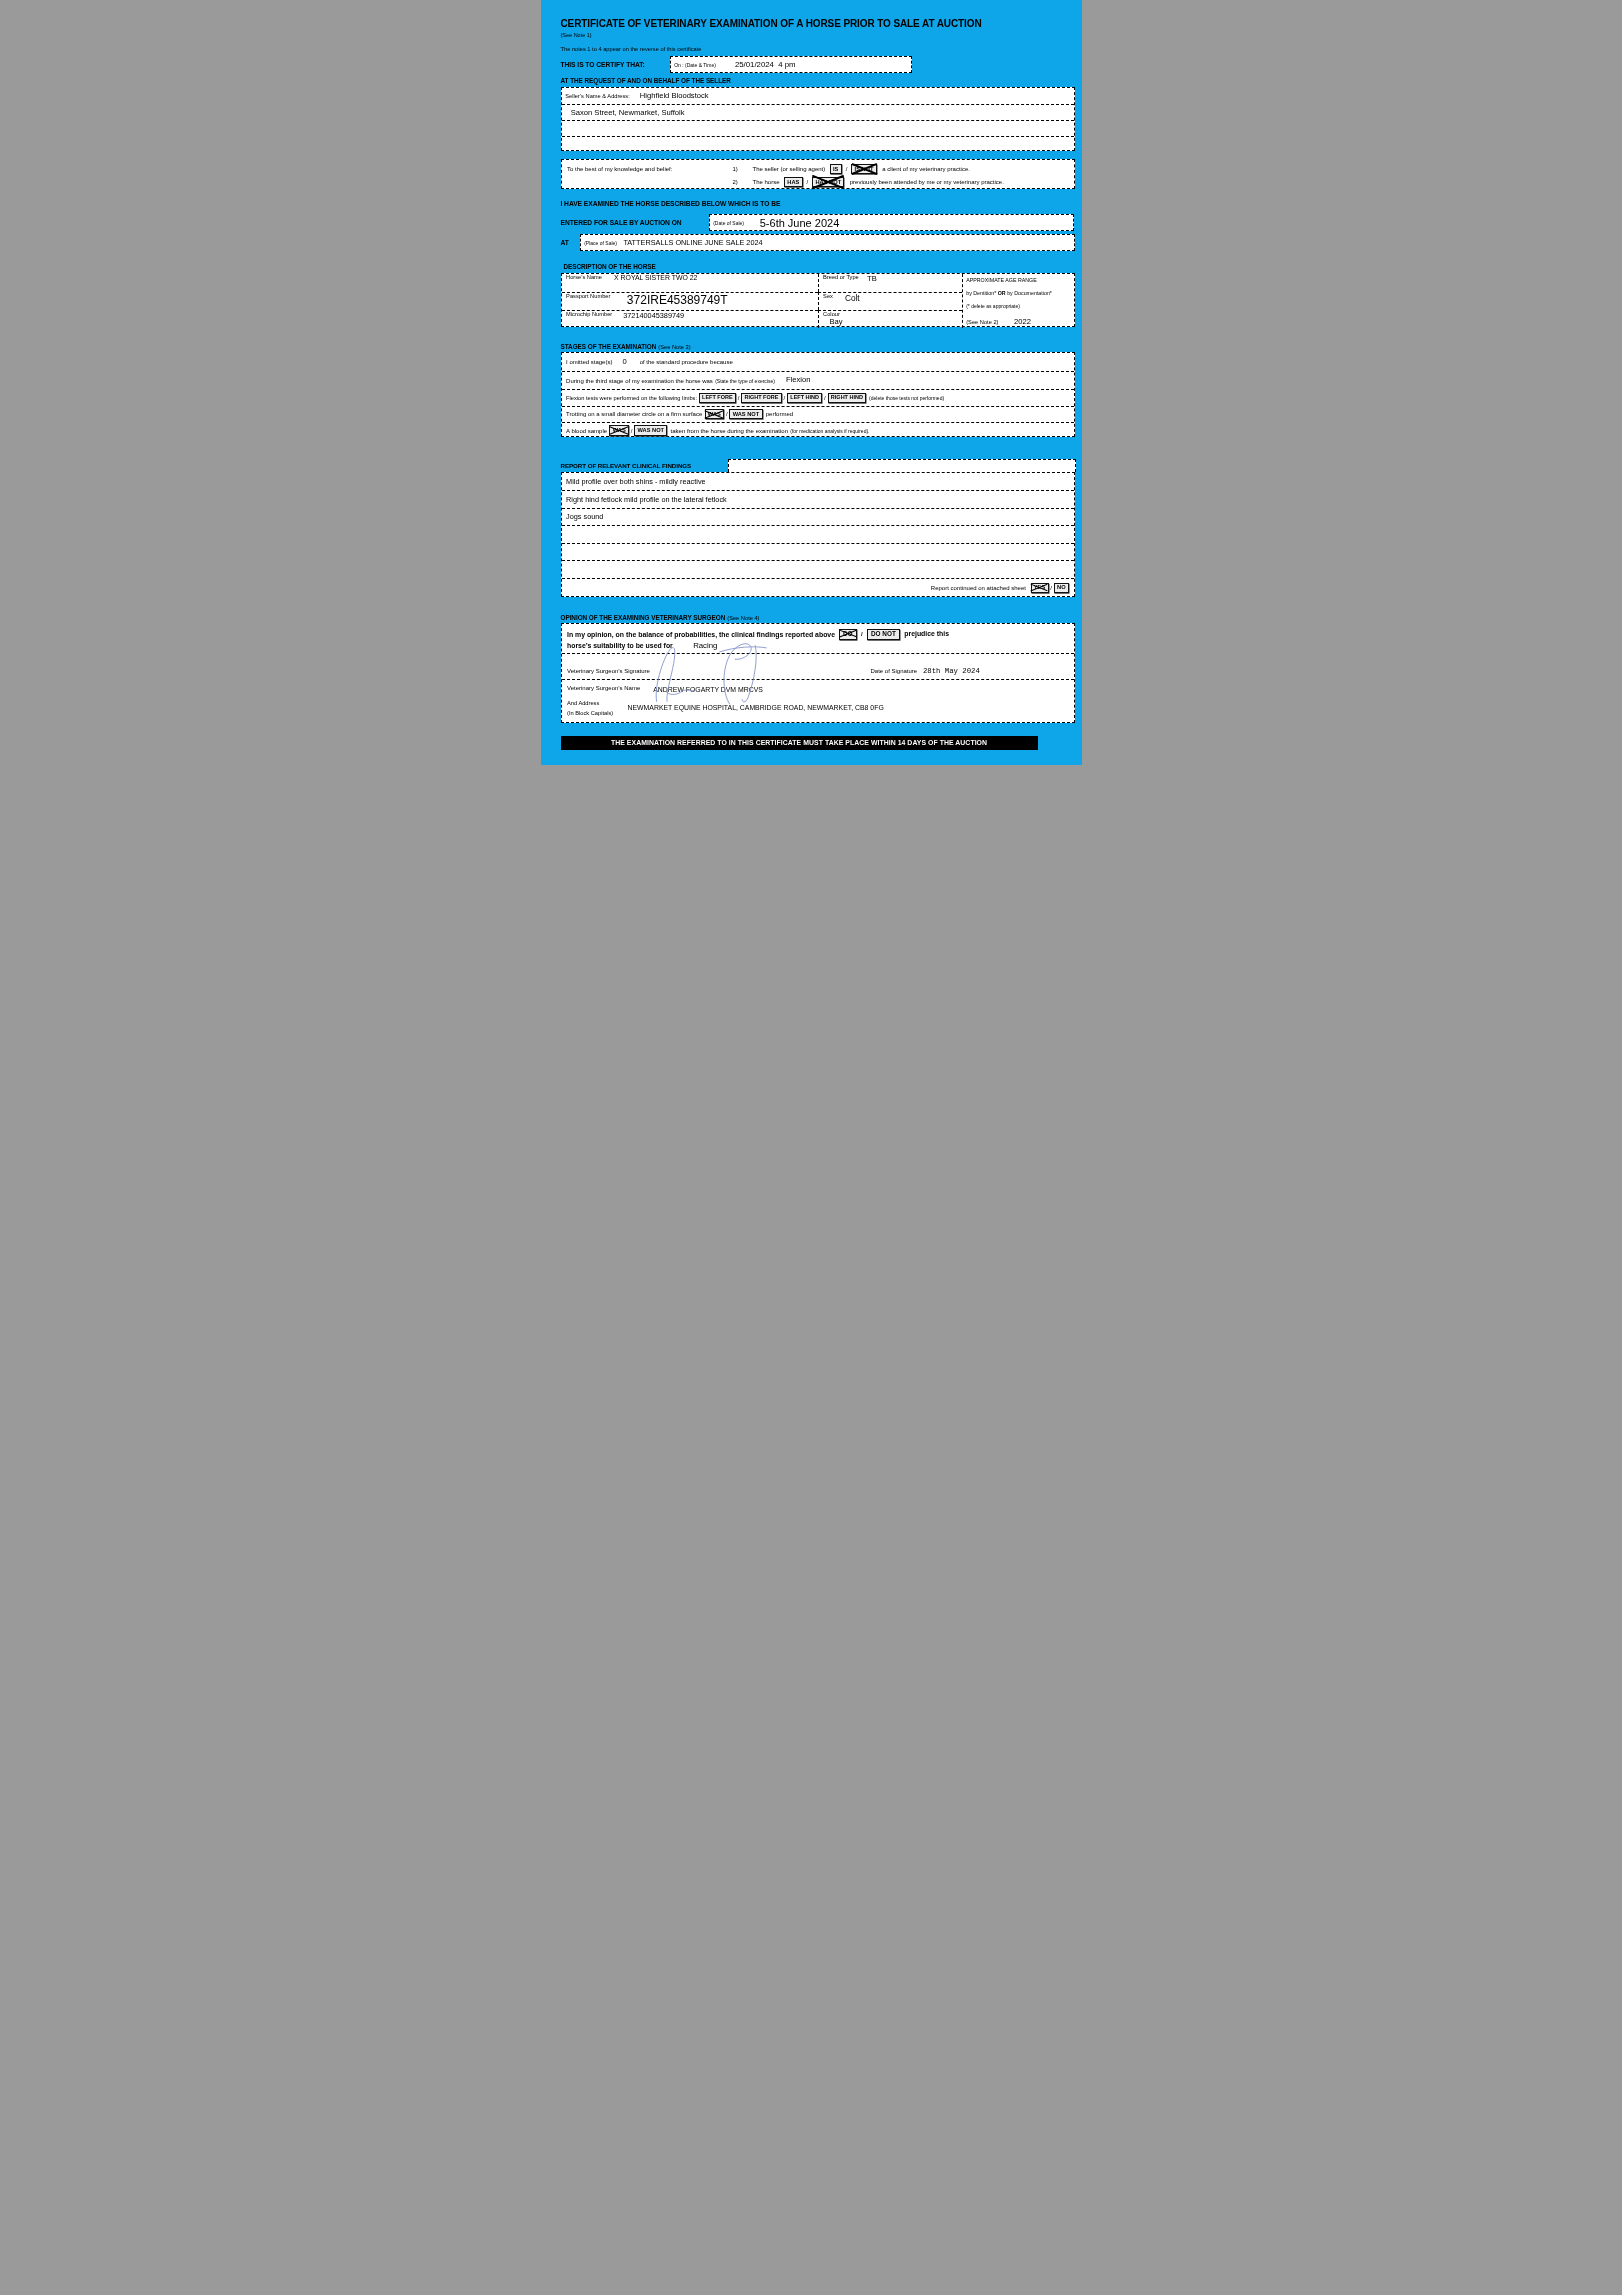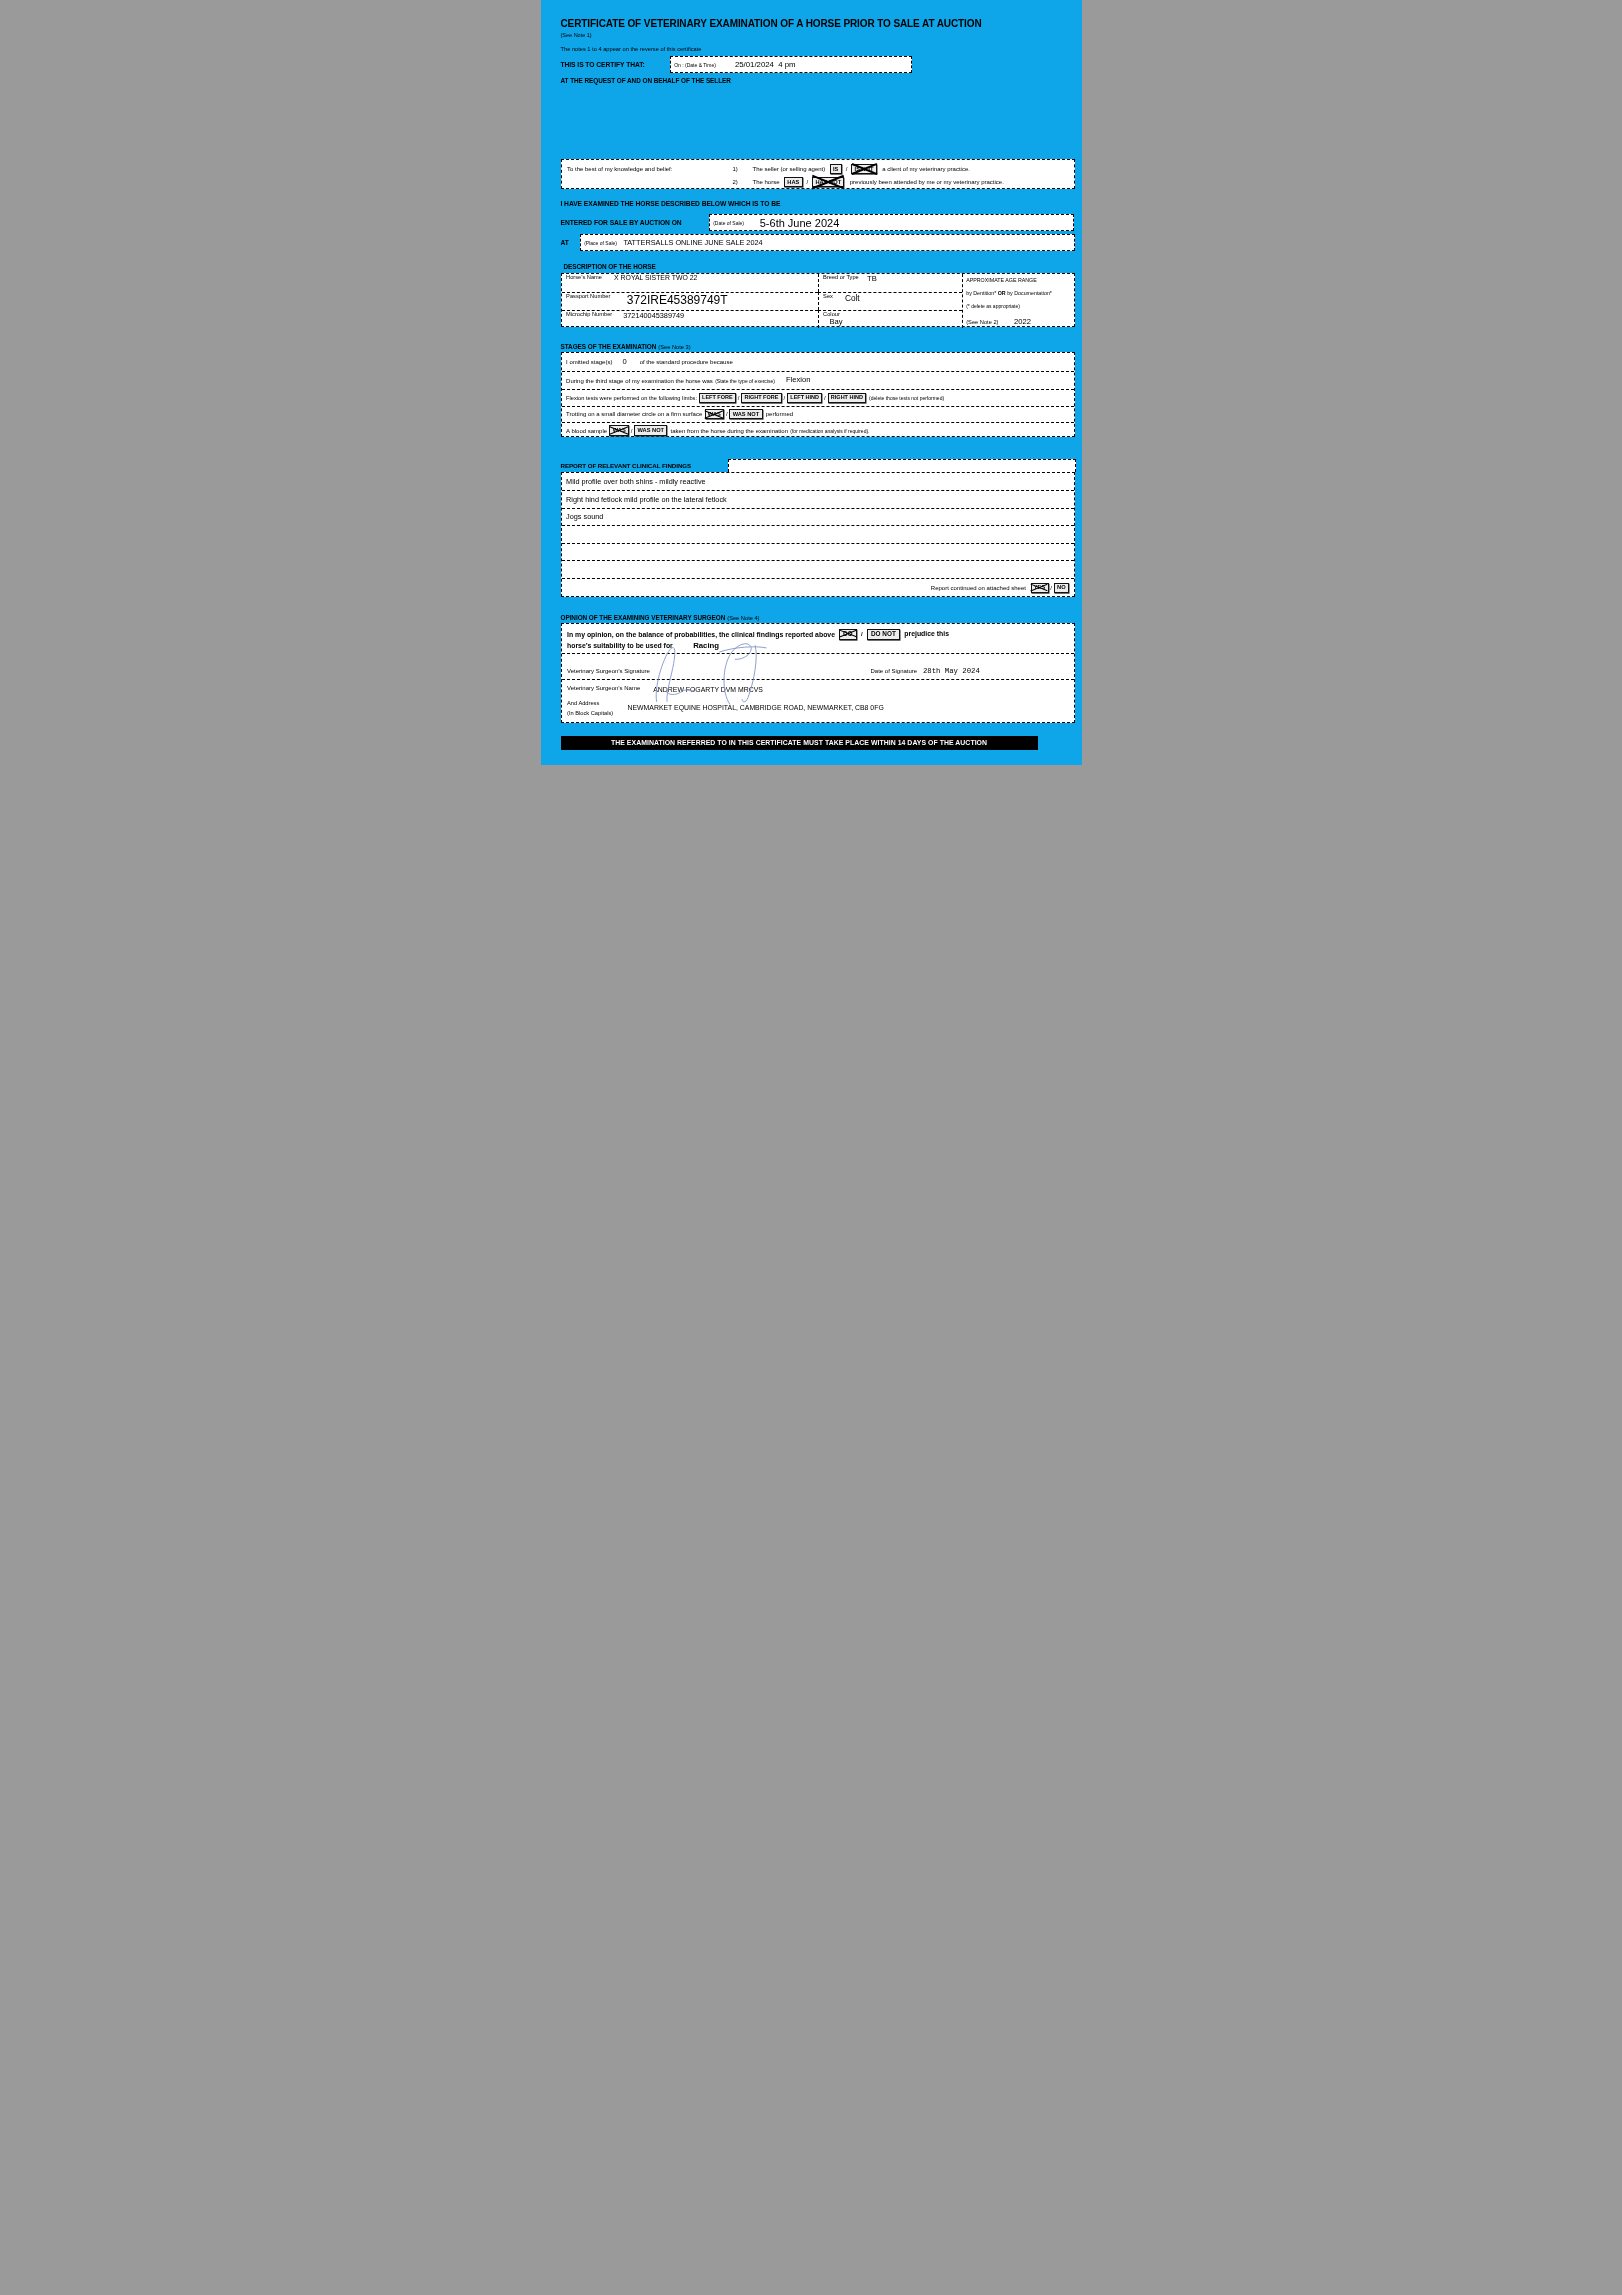--- a/index.html
+++ b/index.html
@@ -50,20 +50,31 @@
   <div class="abs sub" style="left:20px; top:32px;">(See Note 1)</div>
   <div class="abs sub" style="left:20px; top:46px; font-size:5.7px;">The notes 1 to 4 appear on the reverse of this certificate</div>
 
   <div class="abs hd" style="left:20px; top:61px; font-size:6.7px;">THIS IS TO CERTIFY THAT:</div>
   <div class="box box2 row" style="left:129px; top:56px; width:242px; height:17.4px; padding-left:3.7px;">
     <span class="lbl-sm">On : (Date &amp; Time)</span>
     <span class="val" style="margin-left:19px; font-size:7.8px;">25/01/2024  4 pm</span>
   </div>
 
   <div class="abs hd" style="left:20px; top:77px;">AT THE REQUEST OF AND ON BEHALF OF THE SELLER</div>
+  <div class="box" style="left:20px; top:87px; width:514px; height:64px;">
+    <div class="row" style="height:15.6px; padding-left:3.7px;">
+      <span class="lbl">Seller’s Name &amp; Address:</span>
+      <span class="val" style="margin-left:10px;">Highfield Bloodstock</span>
+    </div>
+    <div class="row sep" style="height:16.5px; padding-left:9.2px;">
+      <span class="val">Saxon Street, Newmarket, Suffolk</span>
+    </div>
+    <div class="row sep" style="height:15.6px;"></div>
+    <div class="row sep" style="height:15.6px;"></div>
+  </div>
 
   <div class="box" style="left:20px; top:159px; width:514px; height:30px;">
     <span class="abs lbl" style="left:5.5px; top:6px; font-size:6px;">To the best of my knowledge and belief:</span>
     <div class="abs" style="left:171px; top:4.1px; font-size:6px; white-space:nowrap;">
       <span>1)</span>
       <span style="margin-left:13px;">The seller (or selling agent)</span>
       <span class="opt" style="margin-left:2.8px;">IS</span>
       <span class="slash">/</span>
       <span class="opt x xh">IS NOT</span>
       <span style="margin-left:3.7px;">a client of my veterinary practice.</span>
@@ -203,21 +214,21 @@
   </div>
   <div class="box" style="left:20px; top:623px; width:514px; height:100px;">
     <div style="box-sizing:border-box; height:28.5px; padding:4.6px 5.5px 0 5.5px; font-weight:bold; font-size:6.9px; line-height:1.55;">
       <span>In my opinion, on the balance of probabilities, the clinical findings reported above</span>
       <span class="opt big x" style="margin-left:1.8px;">DO</span>
       <span class="slash">/</span>
       <span class="opt big">DO NOT</span>
       <span style="margin-left:2.3px;">prejudice this</span>
       <br>
       <span>horse’s suitability to be used for</span>
-      <span class="val" style="font-weight:bold; margin-left:18.4px; font-size:7.8px;">Racing</span>
+      <span class="val" style="font-weight:normal; margin-left:18.4px; font-size:7.8px;">Racing</span>
     </div>
     <div class="sep" style="position:relative; height:25px;">
       <span class="lbl abs" style="left:5.5px; bottom:4.6px; font-size:6px;">Veterinary Surgeon’s Signature</span>
       <span class="abs" style="left:309px; bottom:3.7px; white-space:nowrap;">
         <span class="lbl" style="font-size:6px;">Date of Signature</span>
         <span class="val" style="margin-left:3.7px; font-size:7.3px;font-family:Liberation Mono, monospace;">28th May 2024</span>
       </span>
     </div>
     <div class="row sep" style="height:17.4px; padding-left:5.5px;">
       <span class="lbl" style="font-size:6px;">Veterinary Surgeon’s Name</span>

